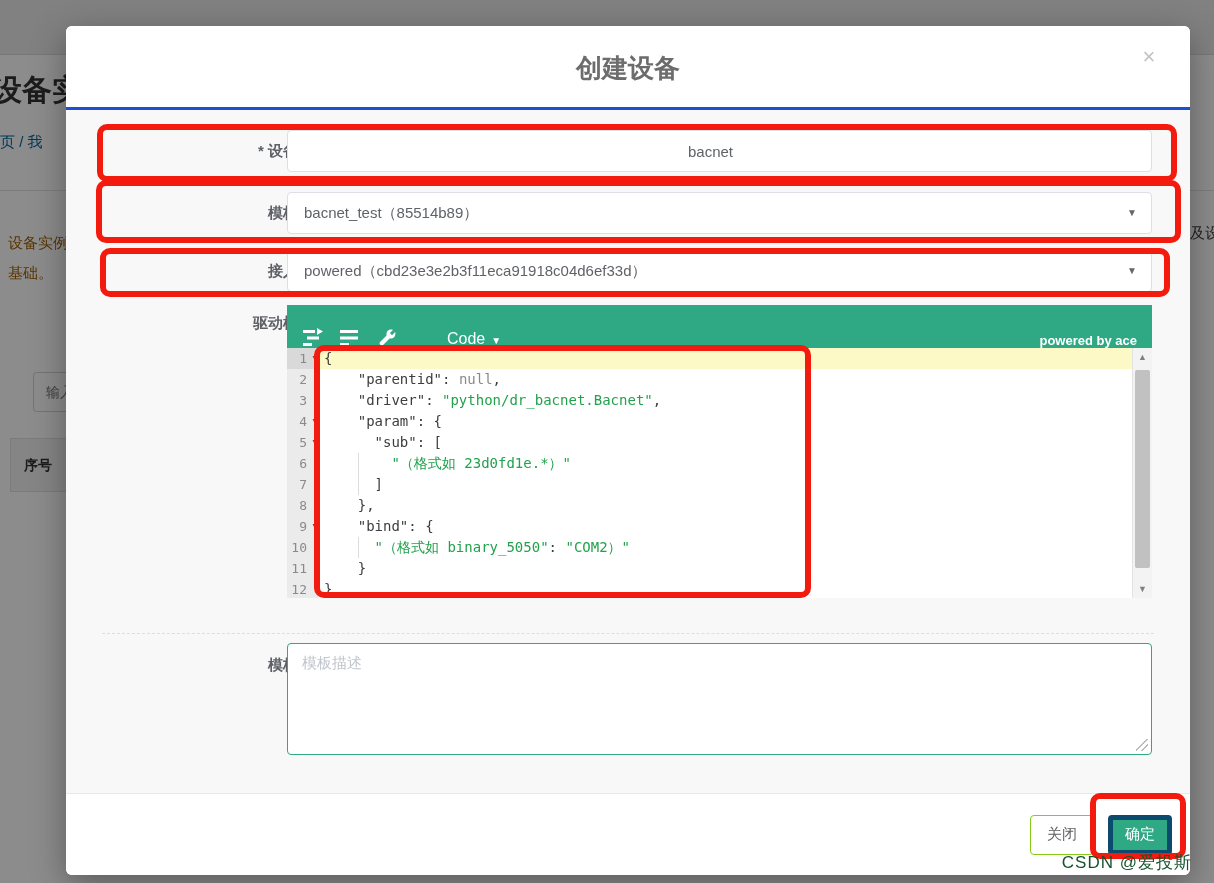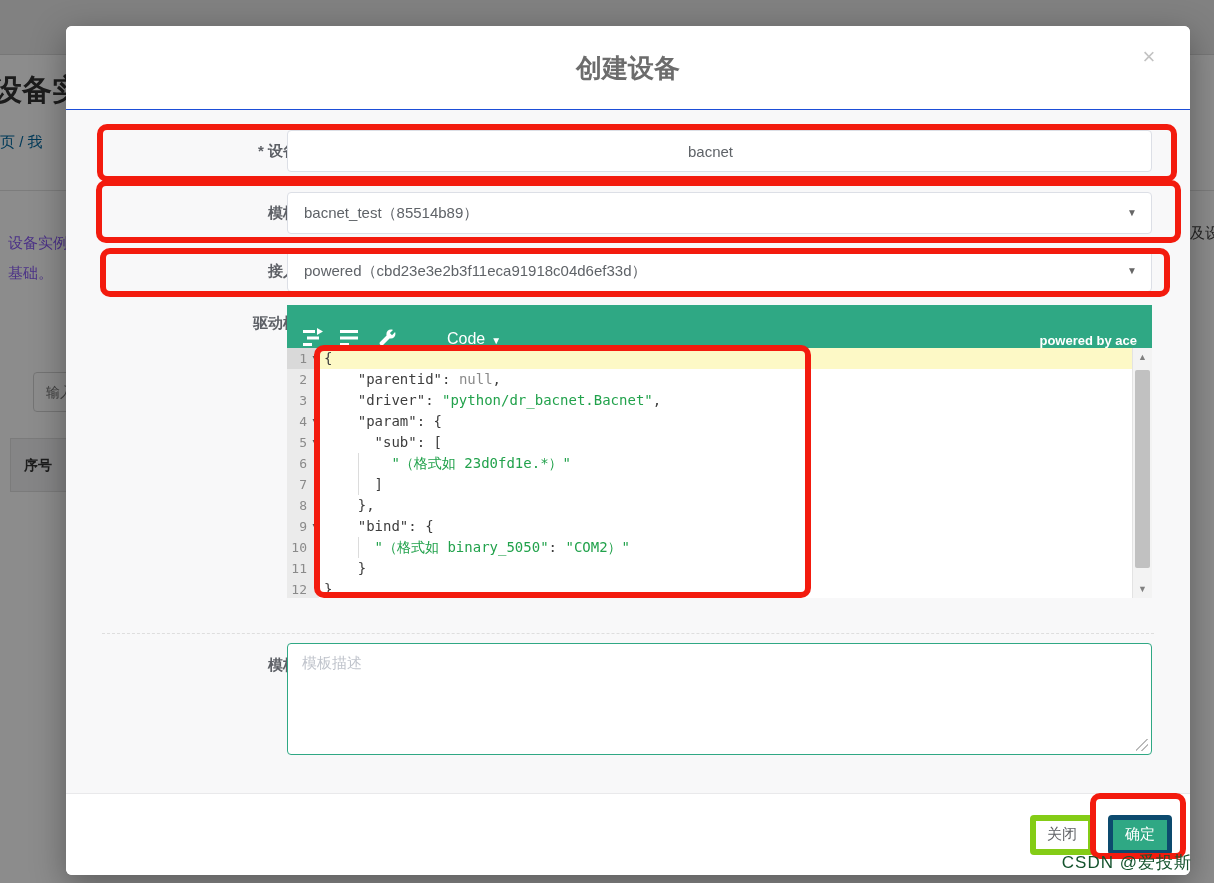--- a/index.html
+++ b/index.html
@@ -5,30 +5,30 @@
   * { margin:0; padding:0; box-sizing:border-box; }
   html,body { width:1214px; height:883px; overflow:hidden; font-family:"Liberation Sans",sans-serif; }
   .stage { position:relative; width:1214px; height:883px; background:#fff; }
 
   
   .bg-page { position:absolute; inset:0; background:#fff; }
   .bg-header { position:absolute; left:0; top:0; width:100%; height:55px; background:#ececec; border-bottom:1px solid #d9d9d9; }
   .bg-title { position:absolute; left:-8px; top:70px; font-size:30px; font-weight:700; color:#333; white-space:nowrap; }
   .bg-crumb { position:absolute; left:0px; top:133px; font-size:15px; color:#0369a1; white-space:nowrap; }
   .bg-divider { position:absolute; left:0; top:190px; width:100%; border-top:1px solid #e2e2e2; }
-  .bg-para { position:absolute; left:8px; top:228px; font-size:15px; color:#8b5cf6; line-height:30px; white-space:nowrap; }
+  .bg-para { position:absolute; left:8px; top:228px; font-size:15px; color:#a16207; line-height:30px; white-space:nowrap; }
   .bg-right-frag { position:absolute; left:1190px; top:224px; width:24px; overflow:hidden; font-size:15px; color:#444; white-space:nowrap; }
   .bg-search { position:absolute; left:33px; top:372px; width:200px; height:40px; background:#fff; border:1px solid #d4d4d4; border-radius:4px; font-size:14px; color:#777; line-height:38px; padding-left:12px; }
   .bg-thead { position:absolute; left:10px; top:438px; width:290px; height:54px; background:#f3f3f5; border:1px solid #e0e0e0; font-size:14px; font-weight:700; color:#333; line-height:52px; padding-left:13px; }
 
   .overlay { position:absolute; inset:0; background:rgba(0,0,0,0.45); z-index:2; }
 
   
   .modal { position:absolute; left:66px; top:26px; width:1124px; height:849px; background:#fff; border-radius:6px; box-shadow:0 10px 34px rgba(0,0,0,.35); z-index:3; }
-  .modal-header { position:relative; height:84px; background:#fff; border-bottom:1px solid #1d4ed8; border-radius:6px 6px 0 0; }
+  .modal-header { position:relative; height:84px; background:#fff; border-bottom:3px solid #1d4ed8; border-radius:6px 6px 0 0; }
   .modal-title { text-align:center; line-height:84px; font-size:26px; font-weight:700; color:#6c6c6c; }
   .modal-close { position:absolute; right:28px; top:18px; width:26px; height:26px; border:none; background:transparent; color:#c2c2c2; font-size:22px; line-height:26px; cursor:pointer; }
   .modal-body { position:relative; height:683px; background:#f8f8f9; }
   .f-label { position:absolute; left:30px; width:232px; text-align:right; font-size:15px; font-weight:600; color:#5d6066; }
   .f-input, .f-select { position:absolute; left:221px; width:865px; height:42px; background:#fff; border:1px solid #dcdfe6; border-radius:4px; font-size:15px; color:#5f6368; padding:0 34px 0 16px; font-family:"Liberation Sans",sans-serif; }
   .f-select { line-height:40px; cursor:pointer; }
   .sel-arrow { position:absolute; right:14px; top:0; line-height:40px; font-size:10px; color:#666; }
   .dashed { position:absolute; left:36px; right:36px; border-top:1px dashed #dedede; }
 
   
@@ -54,21 +54,21 @@
   .sb-thumb { position:absolute; left:2px; width:15px; top:22px; height:198px; background:#c1c1c1; border-radius:2px; }
   .ed-status { height:29px; background:#ebebeb; border-top:1px solid #d2d2d2; display:flex; align-items:center; gap:30px; padding-left:9px; font-size:14px; color:#7d7d7d; }
 
   .f-textarea { position:absolute; left:221px; top:533px; width:865px; height:112px; background:#fff; border:1px solid #2fa884; border-radius:4px; resize:none; font-family:"Liberation Sans",sans-serif; font-size:15px; color:#606266; padding:10px 14px; outline:none; }
   .f-textarea::placeholder { color:#c0c4cc; }
   .grip { position:absolute; left:1070px; top:629px; width:12px; height:12px; pointer-events:none;
           background:linear-gradient(135deg, transparent 45%, #bbb 45%, #bbb 52%, transparent 52%, transparent 70%, #bbb 70%, #bbb 77%, transparent 77%); }
 
   .modal-footer { position:absolute; left:0; bottom:0; width:100%; height:82px; background:#fff; border-top:1px solid #e9e9eb; border-radius:0 0 6px 6px; display:flex; align-items:center; justify-content:flex-end; gap:14px; padding-right:18px; }
   .btn { height:40px; min-width:64px; border-radius:4px; font-size:15px; cursor:pointer; font-family:"Liberation Sans",sans-serif; }
-  .btn-plain { background:#fff; border:6px solid #84cc16; color:#606266; }
+  .btn-plain { background:#fff; border:1px solid #84cc16; color:#606266; }
   .btn-primary { background:#2fa884; border:5px solid #0c4a6e; color:#fff; }
 
   
   .anno { position:absolute; border:6px solid #f31b0e; border-radius:10px; z-index:5; pointer-events:none; }
   .a1 { left:97px;  top:124px; width:1080px; height:58px; }
   .a2 { left:96px;  top:180px; width:1085px; height:63px; }
   .a3 { left:100px; top:248px; width:1070px; height:49px; }
   .a4 { left:314px; top:345px; width:497px;  height:253px; }
   .a5 { left:1090px;top:793px; width:96px;   height:66px; }
 

